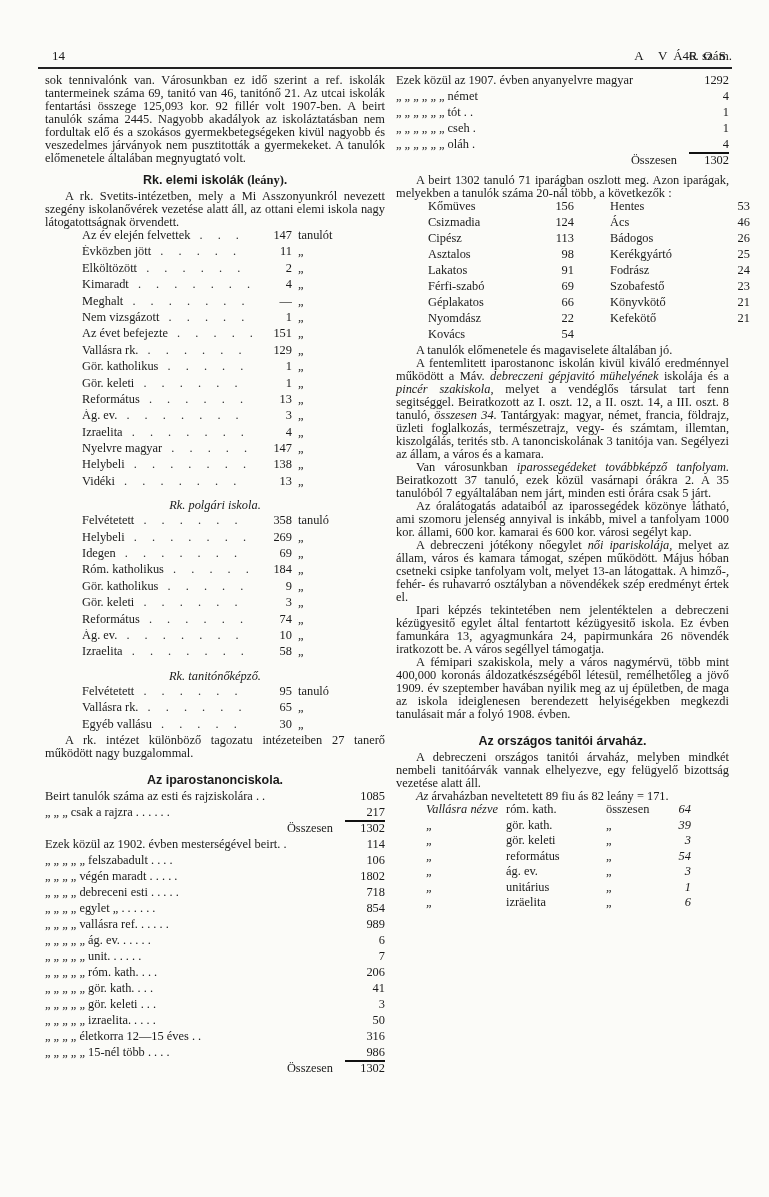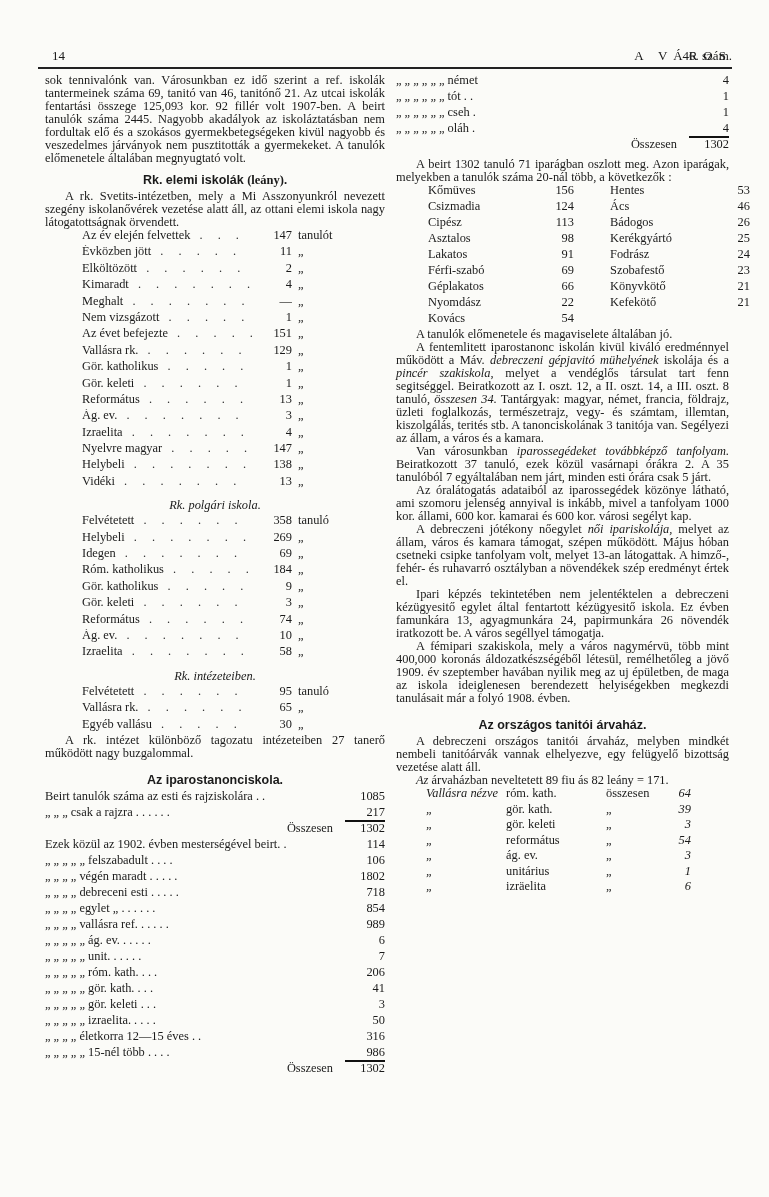--- a/index.html
+++ b/index.html
@@ -198,21 +198,21 @@
           <div class="val">10</div>
           <div class="unit">„</div>
         </div>
         <div class="row">
           <div class="lbl"><span>Izraelita</span><span class="dots"> . . . . . . . . . . . .</span></div>
           <div class="val">58</div>
           <div class="unit">„</div>
         </div>
       </div>
 
-    <div class="sub-title">Rk. intézeteiben.</div>
+    <div class="sub-title">Rk. tanitónőképző.</div>
     <div class="stat" id="kepzo-table">
         <div class="row">
           <div class="lbl"><span>Felvétetett</span><span class="dots"> . . . . . . . . . . . .</span></div>
           <div class="val">95</div>
           <div class="unit">tanuló</div>
         </div>
         <div class="row">
           <div class="lbl"><span>Vallásra rk.</span><span class="dots"> . . . . . . . . . . . .</span></div>
           <div class="val">65</div>
           <div class="unit">„</div>
@@ -297,20 +297,24 @@
         </div>
         <div class="row sum">
           <div class="lbl"><span>Összesen</span></div>
           <div class="val">1302</div>
         </div>
       </div>
   </div>
 
   <div class="col col-right">
     <div class="tot" id="lang-table">
+        <div class="row">
+          <div class="lbl"><span>Ezek közül az 1907. évben anyanyelvre</span> <span>magyar</span></div>
+          <div class="val">1292</div>
+        </div>
         <div class="row">
           <div class="lbl"><span>„ „ „ „ „ „</span> <span>német</span></div>
           <div class="val">4</div>
         </div>
         <div class="row">
           <div class="lbl"><span>„ „ „ „ „ „</span> <span>tót . .</span></div>
           <div class="val">1</div>
         </div>
         <div class="row">
           <div class="lbl"><span>„ „ „ „ „ „</span> <span>cseh .</span></div>

